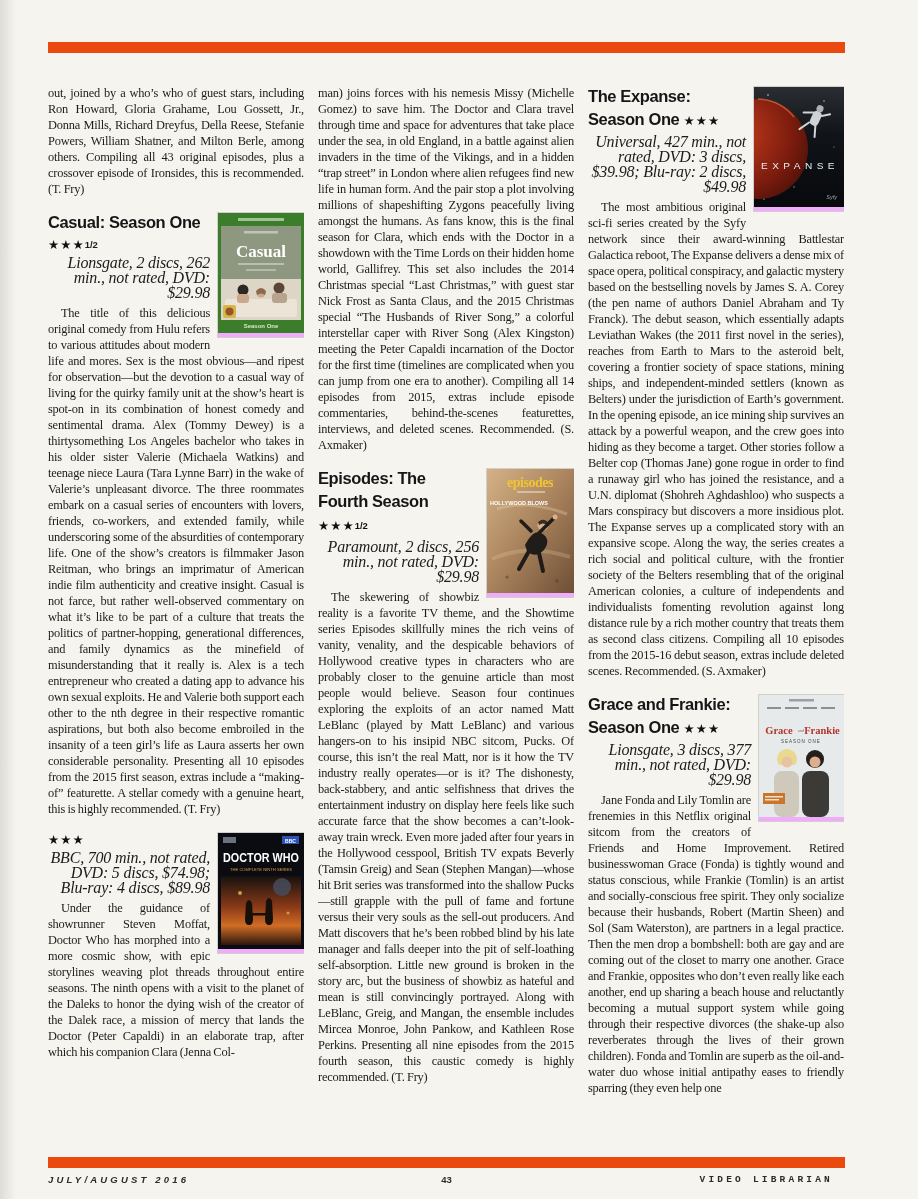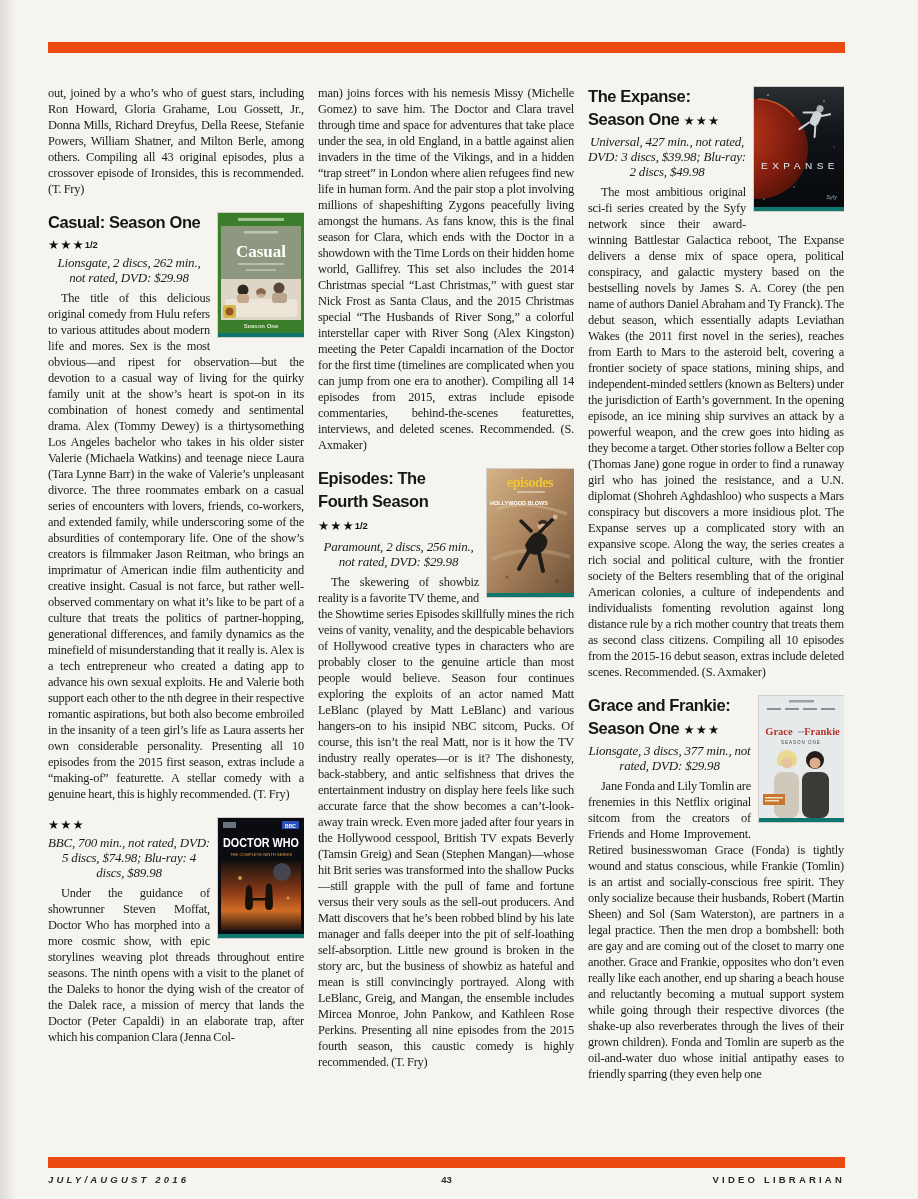--- a/index.html
+++ b/index.html
@@ -49,37 +49,37 @@
   }
   .stars-line{margin:0 0 3px 0;text-align:left;line-height:15px;}
   .half{
     font-family:"Liberation Sans", sans-serif;
     font-weight:bold;font-size:9.5px;letter-spacing:0;
     vertical-align:1px;
     margin-top:10px;
   }
   p.credits{
     margin:0 0 5px 0;font-style:italic;
-    font-size:13px;line-height:15px;text-align:center;
+    font-size:16px;line-height:15px;text-align:right;
     letter-spacing:-0.2px;
   }
   .cover{
     float:right;margin:2px 0 6px 8px;
     box-shadow:0 0 0 1px rgba(0,0,0,0.15);
-    background:#0f766e;
+    background:#f0abfc;
   }
   .footer{
     position:absolute;left:48px;top:1174px;width:797px;height:16px;
     font-family:"Liberation Sans", sans-serif;
     font-weight:bold;font-size:9.5px;letter-spacing:3.2px;
     color:#2b2b2b;
   }
   .footer .fl{position:absolute;left:0;top:0;font-style:italic;}
   .footer .fc{position:absolute;left:50%;top:0;transform:translateX(-50%);letter-spacing:0;}
-  .footer .fr{position:absolute;right:0;top:0;}
+  .footer .fr{position:absolute;right:12px;top:0;font-family:Liberation Mono, monospace;}
   svg text{font-family:"Liberation Sans", sans-serif;}
   svg text.serif{font-family:"Liberation Serif", serif;}
 </style>
 </head>
 <body>
 
 <div class="scan-edge"></div>
 <div class="rule top" style="background: rgb(234, 74, 16);"></div>
 <div class="rule bottom" style="background: rgb(234, 74, 16);"></div>
 

